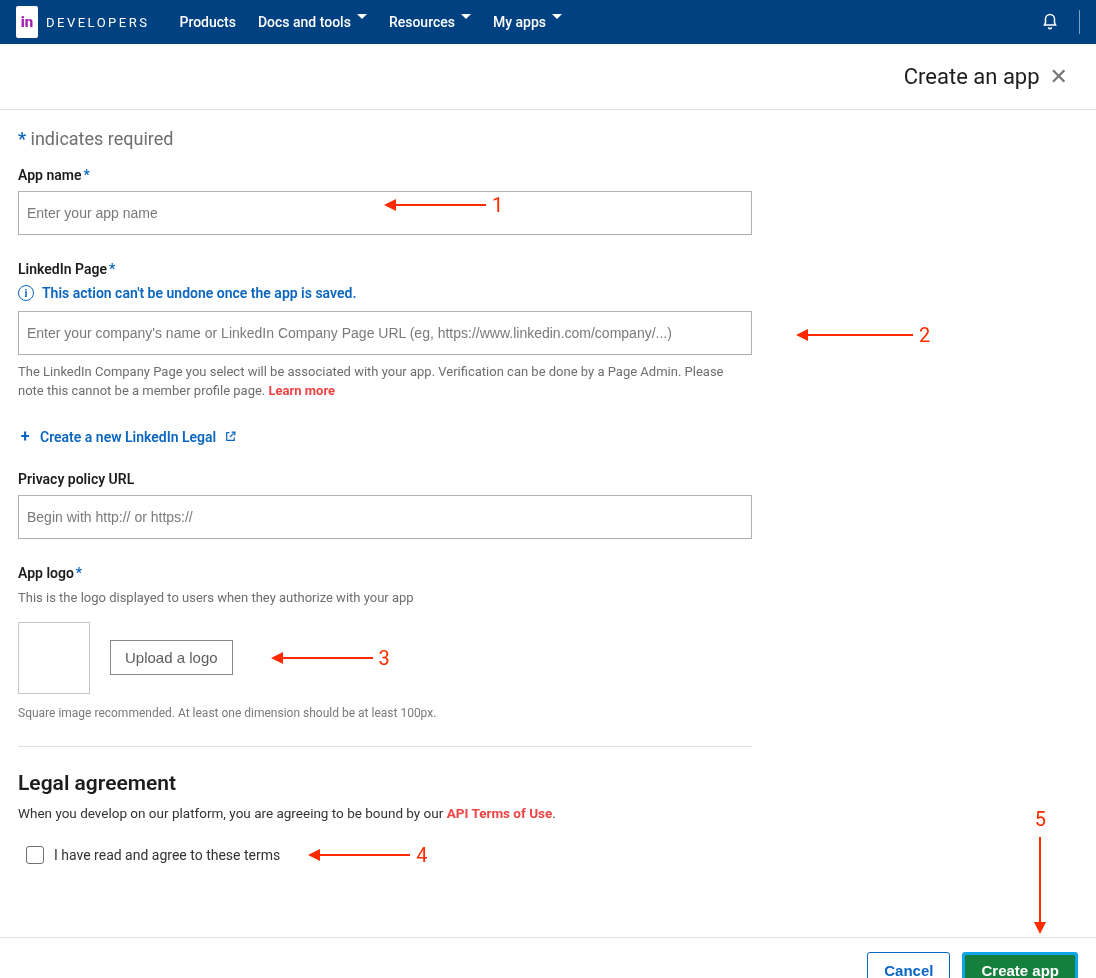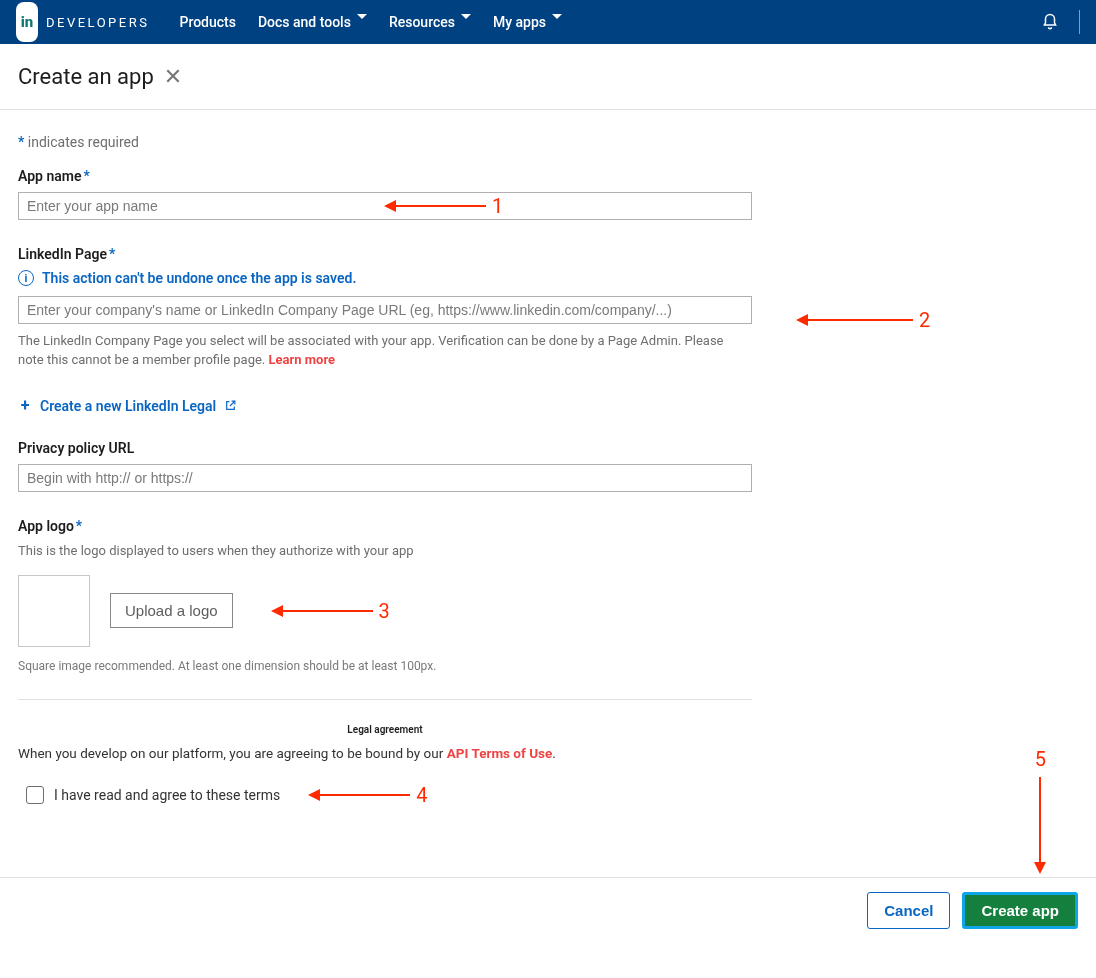--- a/index.html
+++ b/index.html
@@ -1,51 +1,51 @@
 <!DOCTYPE html>
 <html><head>
 <meta charset="utf-8">
 <style>
   * { box-sizing: border-box; }
   html, body { margin:0; padding:0; width:1096px; font-family:-apple-system,BlinkMacSystemFont,"Segoe UI",Roboto,Arial,sans-serif; color:#1d1d1d; background:#fff; }
   .header { background:#004182; height:44px; display:flex; align-items:center; padding:0 16px; color:#fff; }
   .logo-wrap { display:flex; align-items:center; gap:8px; margin-right:30px; }
-  .logo-box { width:22px; height:40px; background:#fff; color:#0f766e; font-weight:800; display:flex; align-items:center; justify-content:center; font-size:15px; border-radius:8px; }
+  .logo-box { width:22px; height:32px; background:#fff; color:#a21caf; font-weight:800; display:flex; align-items:center; justify-content:center; font-size:15px; border-radius:2px; }
   .logo-text { letter-spacing:2.5px; font-size:13px; font-weight:400; }
   .nav { display:flex; align-items:center; gap:22px; }
   .nav-item { font-size:14px; font-weight:500; display:flex; gap:6px; cursor:pointer; }
   .caret-down { width:0;height:0;border-left:5px solid transparent;border-right:5px solid transparent;border-top:5px solid #fff; }
   .header-right { margin-left:auto; display:flex; align-items:center; gap:20px; }
   .bell { width:18px; height:18px; display:block; }
   .vdiv { width:1px; height:24px; background:rgba(255,255,255,0.5); }
-  .titlebar { display:flex; align-items:center; justify-content:flex-start; padding:16px 18px; border-bottom:1px solid #e0e0e0; }
+  .titlebar { display:flex; align-items:center; justify-content:flex-end; padding:16px 18px; border-bottom:1px solid #e0e0e0; }
   .titlebar h1 { margin:0; font-size:22px; font-weight:400; color:#1d1d1d; }
   .close-x { font-size:22px; color:#777; cursor:pointer; padding:4px 10px; }
   .content { padding:18px 18px 0 18px; max-width:770px; }
-  .req-note { font-size:14px; color:#6e6e6e; margin-bottom:18px;margin-top:6px; }
+  .req-note { font-size:18px; color:#6e6e6e; margin-bottom:18px; }
   .req-note .star { color:#0a66c2; font-weight:600; }
   label.field-label { display:block; font-size:14px; font-weight:600; color:#1d1d1d; margin-bottom:8px; }
   .star2 { color:#0a66c2; font-weight:600; margin-left:2px; }
-  input.text-input { width:100%; height:28px; border:1px solid #b0b0b0; padding:13px 8px; font-size:14px; color:#333; }
+  input.text-input { width:100%; height:44px; border:1px solid #b0b0b0; padding:13px 8px; font-size:14px; color:#333; }
   input.text-input::placeholder { color:#7a7a7a; }
   .short { width:335px; }
   .field-block { margin-bottom:26px; position:relative; }
   .info-line { display:flex; align-items:center; gap:8px; color:#0a66c2; font-size:14px; font-weight:600; margin:8px 0 10px 0; }
   .info-icon { width:16px;height:16px;border:1.5px solid #0a66c2;border-radius:50%;display:flex;align-items:center;justify-content:center;font-size:11px;font-weight:700;color:#0a66c2; }
   .helper { font-size:13px; color:#6e6e6e; line-height:1.45; margin-top:8px; }
   .helper a, .inline-link { color:#ef4444; text-decoration:none; font-weight:700; }
   .create-page { display:flex; align-items:center; gap:8px; margin-top:28px; color:#0a66c2; font-weight:600; font-size:14px; cursor:pointer; }
   .plus-icon { width:14px;height:14px;display:flex;align-items:center;justify-content:center;color:#0a66c2;font-weight:700;font-size:16px;line-height:1; }
   .ext-icon { width:13px;height:13px; }
   .logo-row { display:flex; align-items:center; gap:20px; margin-top:14px; }
   .logo-preview { width:72px; height:72px; border:1px solid #c7c7c7; background:#fff; }
   .upload-btn { border:1px solid #888; background:#fff; color:#5e5e5e; font-size:15px; font-weight:500; padding:8px 14px; cursor:pointer; }
   .small-helper { font-size:12px; color:#7a7a7a; margin-top:12px; }
   hr.sep { border:none; border-top:1px solid #e0e0e0; margin:26px 0 24px 0; }
-  .section-h { font-size:10px; font-weight:600; margin:0 0 10px 0; color:#1d1d1d;text-align:center; }
+  .section-h { font-size:21px; font-weight:600; margin:0 0 10px 0; color:#1d1d1d; }
   .legal-p { font-size:13.5px; color:#333; }
   .check-row { display:flex; align-items:center; gap:10px; margin-top:22px;margin-left:8px; }
   .checkbox { width:18px;height:18px;border:1.5px solid #6e6e6e;border-radius:3px;cursor:pointer; }
   .check-label { font-size:14px; color:#333; }
   .footer { position:relative; border-top:1px solid #e0e0e0; padding:14px 18px; display:flex; justify-content:flex-end; gap:12px; margin-top:70px; }
   .btn { font-size:15px; font-weight:600; padding:7px 16px; border-radius:3px; cursor:pointer; }
   .btn-outline { background:#fff; color:#0a66c2; border:1px solid #0a66c2;margin-left:40px; }
   .btn-primary { background:#15803d; color:#fff; border:3px solid #0ea5e9; }
   
   .ann { position:absolute; color:#ff2a00; font-size:20px; font-weight:400; display:flex; align-items:center; gap:6px; pointer-events:none; }

